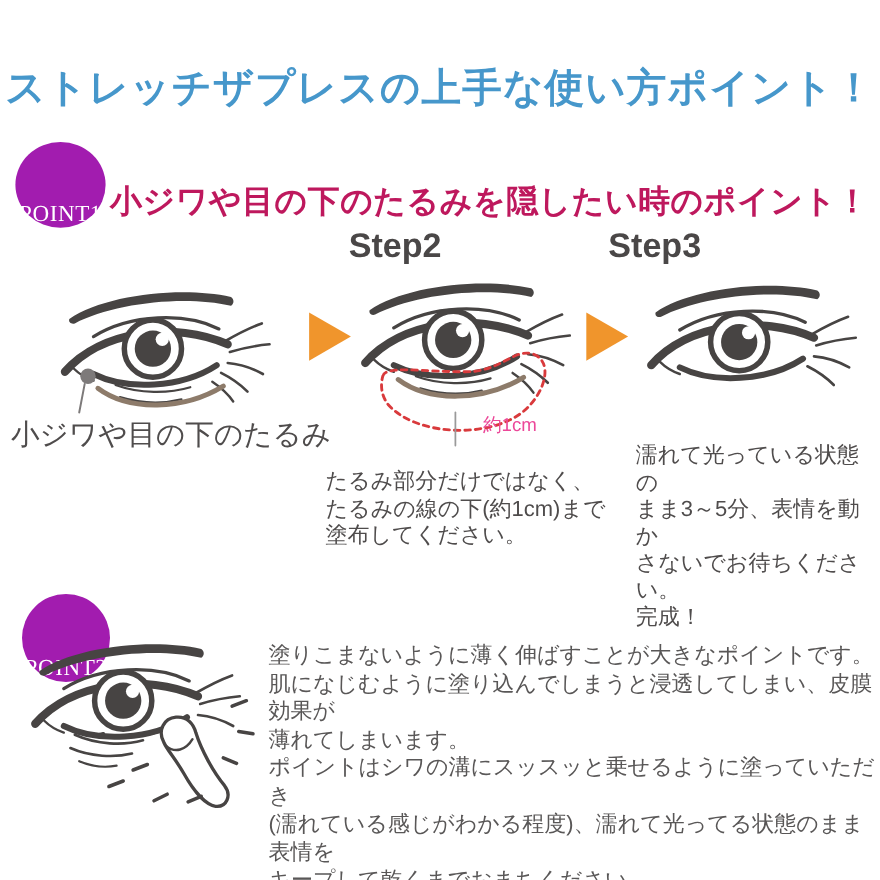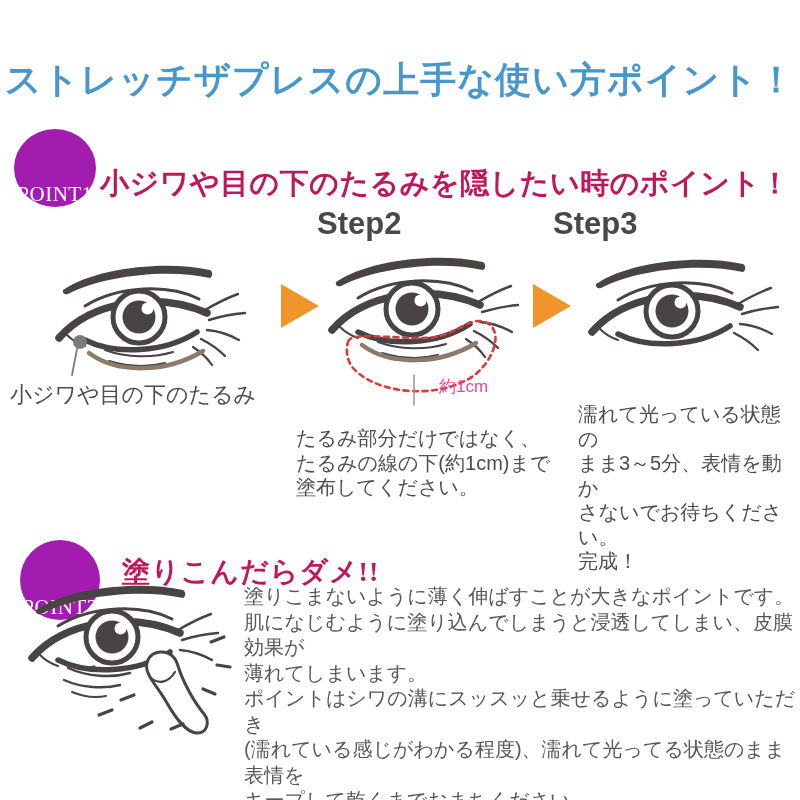--- a/index.html
+++ b/index.html
@@ -44,21 +44,21 @@
     width:0;height:0;
     border-top:22px solid transparent;border-bottom:22px solid transparent;
     border-left:38px solid #f0952c;
   }
   #arrow-1{left:281px;top:284px;}
   #arrow-2{left:533px;top:284px;}
   
   .caption{
     color:#4f4c4c;white-space:pre-line;line-height:24.5px;font-size:20px;
   }
-  #step1-caption{left:10px;top:383px;font-size:22px;white-space:nowrap;}
+  #step1-caption{left:10px;top:383px;font-size:26px;white-space:nowrap;}
   #step2-caption{left:296px;top:402px;margin-top:24px;}
   #step3-caption{left:578px;top:402px;}
   #measure-label{
     left:423px;top:375px;font-size:17px;color:#ec4899;white-space:nowrap;margin-left:16px;
   }
   #point2-body{
     left:244px;top:584px;font-size:20px;line-height:25.5px;
     color:#595757;white-space:pre-line;
   }
   svg{display:block;}
@@ -151,21 +151,20 @@
 たるみの線の下(約1cm)まで
 塗布してください。</div>
   <div class="abs caption" id="step3-caption">濡れて光っている状態の
 まま3～5分、表情を動か
 さないでお待ちください。
 完成！</div>
 
   <div class="abs point-badge" id="point2-badge">
     <span>POINT2</span>
   </div>
-  <div class="abs section-heading" id="point2-heading">塗りこんだらダメ!!</div>
 
   <svg class="abs" style="left:18px;top:578px;" width="230" height="172" viewBox="0 0 230 172">
     <g fill="none" stroke="#474443" stroke-linecap="round">
       <path d="M18,32 C50,10 120,2 165,12 C168,14 168,18 165,20 C122,10 57,18 23,36 C20,37 17,35 18,32 Z" fill="#474443" stroke="none"></path>
       <path d="M40,48 C74,27 124,26 154,41" stroke-width="3"></path>
       <path d="M14,80 C47,42 114,34 162,55" stroke-width="7.5"></path>
       <path d="M160,52 C172,45 182,40 193,36" stroke-width="2.4"></path>
       <path d="M164,62 C177,58 189,56 200,55" stroke-width="2.4"></path>
       <path d="M162,72 C174,73 185,77 194,82" stroke-width="2.4"></path>
       <path d="M40,82 C70,97 120,95 152,74" stroke-width="5.5"></path>

